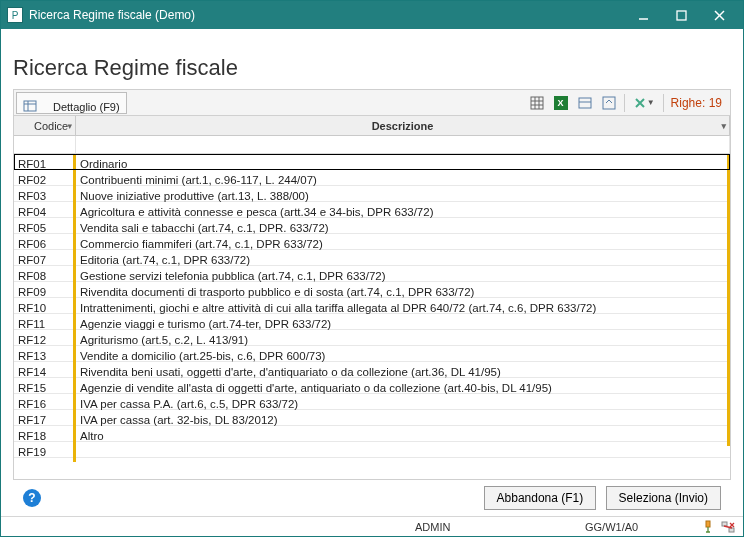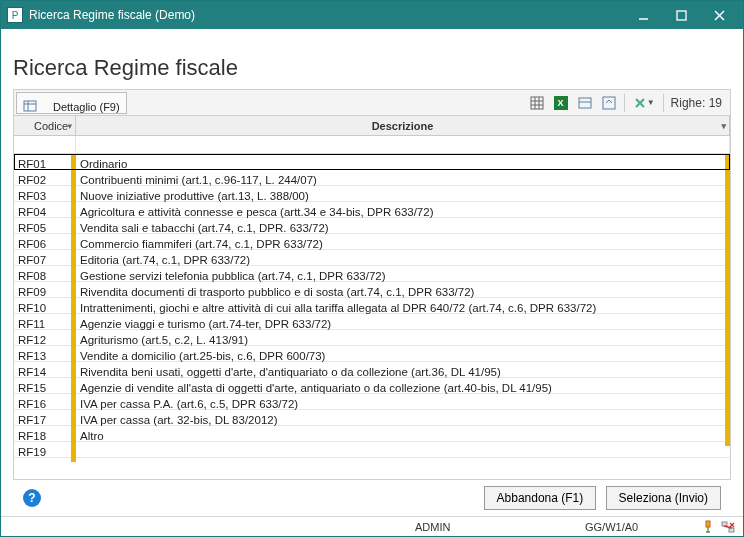--- a/index.html
+++ b/index.html
@@ -11,33 +11,33 @@
   .titlebar .win-btns { display: flex; gap: 14px; padding-right:6px;}
   .titlebar .win-btn { width: 24px; height: 20px; display: flex; align-items: center; justify-content: center; color:#fff; font-size:13px;}
   .content { flex:1; padding: 10px 12px 4px 12px; display:flex; flex-direction:column;margin-top:16px; }
   .page-title { font-size: 22px; font-weight: 400; color:#333; margin-bottom: 8px; }
   .panel { flex:1; border:1px solid #cfcfcf; display:flex; flex-direction:column; background:#fff;}
   .toolbar { height: 26px; display:flex; align-items:center; border-bottom:1px solid #d0d0d0; background:#f4f4f4; }
   .tool-btn { height:22px; padding:0 6px; margin:2px; display:flex; align-items:flex-end; gap:16px; border:1px solid #bdbdbd; background:#fafafa; font-size:11px; }
   .tool-flex { flex:1; }
   .icon-btn { width:22px; height:22px; margin: 2px 1px; display:flex; align-items:center; justify-content:center; border:1px solid transparent; }
   .icon-sq { width:14px; height:14px; display:flex; align-items:center; justify-content:center; font-size:11px;}
-  .righe-label { font-size:12px; padding:0 8px 0 4px; color:#404040;}
+  .righe-label { font-size:12px; padding:0 8px 0 4px; color:#c2410c;}
   .grid-headers { height: 20px; display:flex; background:#efefef; border-bottom:1px solid #c9c9c9; }
   .gh { border-right:1px solid #c9c9c9; display:flex; align-items:center; justify-content:center; font-size:11px; color:#333; position:relative;}
   .gh.codice { width:62px; justify-content:flex-start; padding-left:20px;}
   .gh.descr { flex:1;font-weight:bold; }
   .gh .drop { position:absolute; right:3px; font-size:9px; color:#666;}
   .filter-row { height:18px; display:flex; background:#fff; border-bottom:1px solid #d9d9d9;}
   .filter-row .fcell { border-right:1px solid #e4e4e4;}
   .filter-row .fcell.codice { width:62px;}
   .filter-row .fcell.descr { flex:1;}
   .grid-body { flex:1; overflow:hidden; background:#fff;}
   .row { height:16px; display:flex; border-bottom:1px solid #e8e8e8; font-size:11.5px; }
-  .row .cell { border-right:5px solid #eab308; padding: 10px 4px; overflow:hidden; white-space:nowrap; text-overflow:ellipsis; display:flex; align-items:center;text-align:center;}
+  .row .cell { border-right:3px solid #eab308; padding: 10px 4px; overflow:hidden; white-space:nowrap; text-overflow:ellipsis; display:flex; align-items:center;text-align:center;}
   .row .cell.codice { width:62px; }
   .row .cell.descr { flex:1; }
   .row.selected { outline:1px solid #000; outline-offset:-1px;}
   .footer-btns { display:flex; justify-content:space-between; align-items:center; padding:6px 10px 2px 10px;}
   .help-icon { width:18px; height:18px; border-radius:50%; background:#1e7fd6; color:#fff; display:flex; align-items:center; justify-content:center; font-size:12px; font-weight:bold;}
   .btn { padding:4px 12px; border:1px solid #9a9a9a; background:#f3f3f3; font-size:12px; margin-left:6px;}
   .statusbar { height:20px; border-top:1px solid #d6d6d6; display:flex; align-items:center; font-size:11px; padding:0 8px; color:#333;}
   .statusbar .sp { flex:1;}
   .status-ico { width:14px; height:14px; margin-left:6px; display:flex; align-items:center; justify-content:center;}
 </style>

